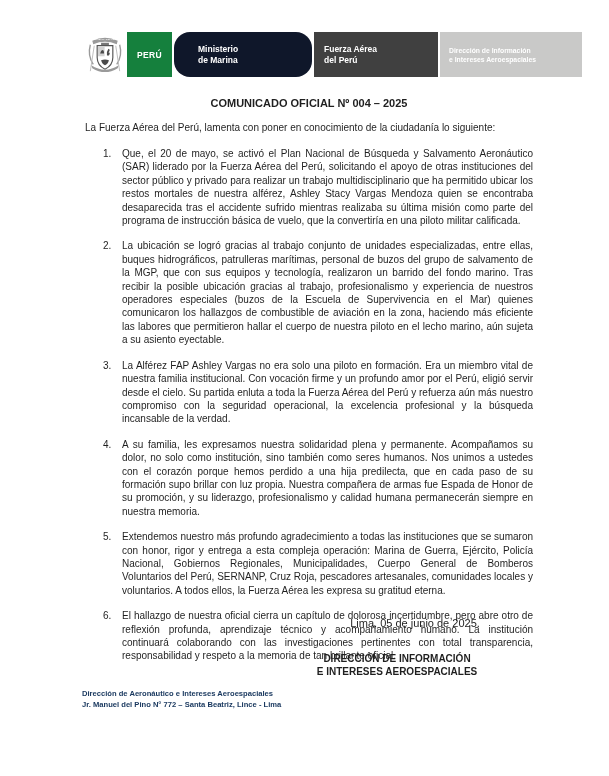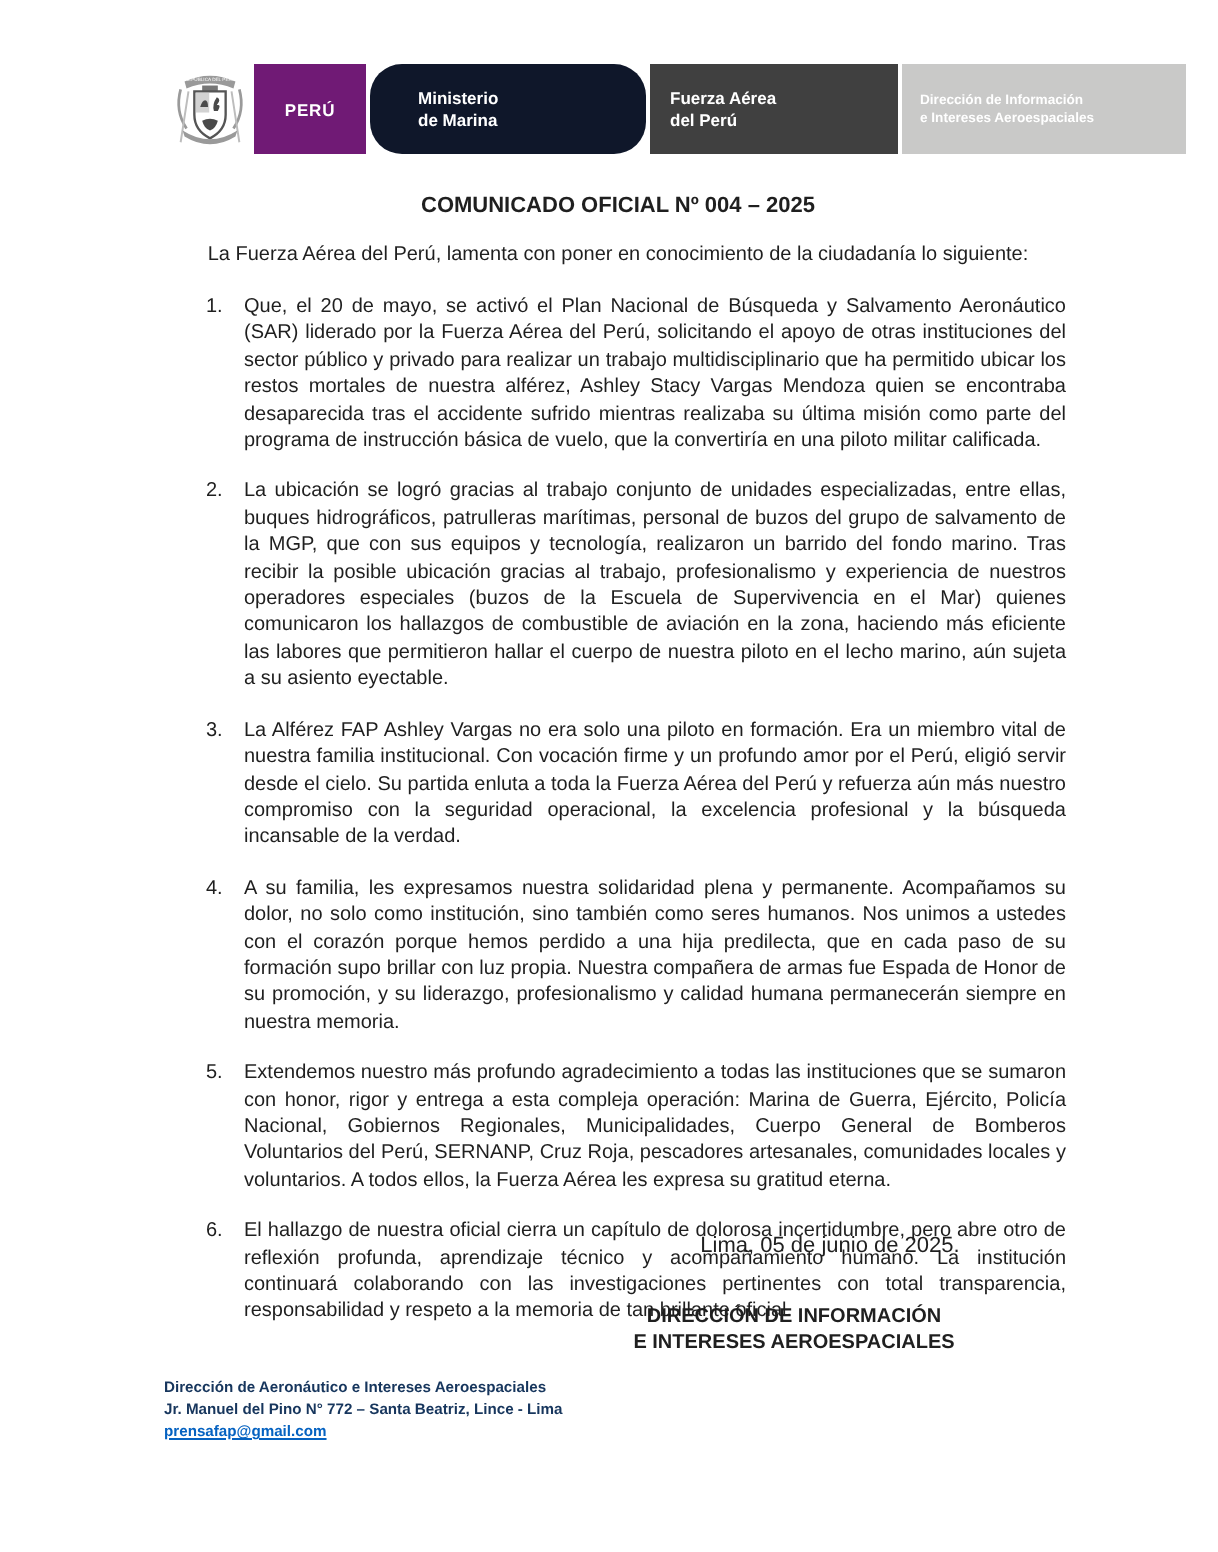--- a/index.html
+++ b/index.html
@@ -11,32 +11,32 @@
     color:#1f1f1f;
     overflow:hidden;
   }
   
   .header{
     position:absolute;left:85px;top:32px;height:45px;
     display:flex;gap:2px;align-items:stretch;
   }
   .logo-box{width:40px;height:45px;display:flex;align-items:center;justify-content:center;}
   .hbox{display:flex;flex-direction:column;justify-content:center;color:#ffffff;font-weight:bold;}
-  .peru-box{width:56px;background:#701a75;align-items:center;font-size:8.5px;letter-spacing:.4px;}
+  .peru-box{width:45px;background:#15803d;align-items:center;font-size:8.5px;letter-spacing:.4px;}
   .ministry-box{width:114px;background:#0f172a;padding-left:24px;font-size:8.5px;line-height:11px;border-radius:16px;}
   .branch-box{width:114px;background:#404040;padding-left:10px;font-size:8.5px;line-height:11px;}
   .office-box{width:133px;background:#c9c9c8;padding-left:9px;font-size:6.8px;line-height:9px;}
   
   .doc-title{
     position:absolute;left:85px;top:97px;width:448px;
     text-align:center;font-weight:bold;font-size:11px;
   }
   .intro{
     position:absolute;left:85px;top:121px;width:448px;
-    font-size:10px;line-height:13.4px;text-align:center;
+    font-size:10px;line-height:13.4px;
   }
   .paras{position:absolute;left:103px;top:147px;width:430px;}
   .para{display:flex;margin-bottom:12px;font-size:10px;line-height:13.4px;}
   .para .num{flex:0 0 19px;}
   .para .ptext{flex:1;text-align:justify;}
   .dateline{
     position:absolute;left:300px;top:617px;width:230px;
     text-align:center;font-size:11px;
   }
   .signature{
@@ -123,16 +123,15 @@
   <div class="dateline">Lima, 05 de junio de 2025.</div>
 
   <div class="signature">
     <div>DIRECCIÓN DE INFORMACIÓN</div>
     <div>E INTERESES AEROESPACIALES</div>
   </div>
 
   <div class="footer">
     <div>Dirección de Aeronáutico e Intereses Aeroespaciales</div>
     <div>Jr. Manuel del Pino N° 772 – Santa Beatriz, Lince - Lima</div>
-    <div><a>prensafap@gmail.com</a></div>
   </div>
 
 </div>
 
 </body></html>

